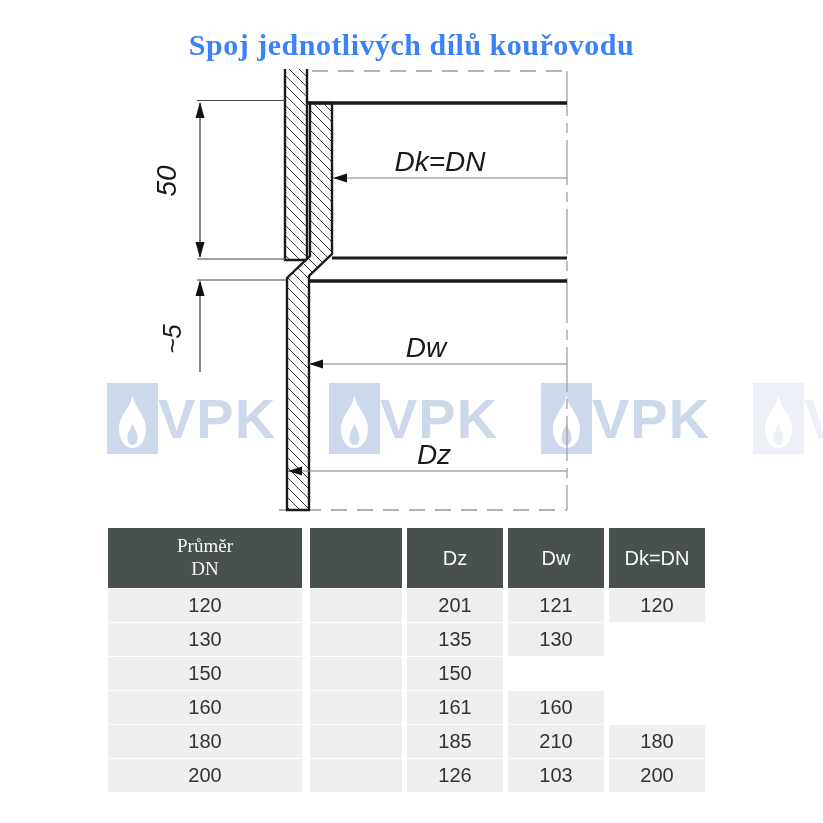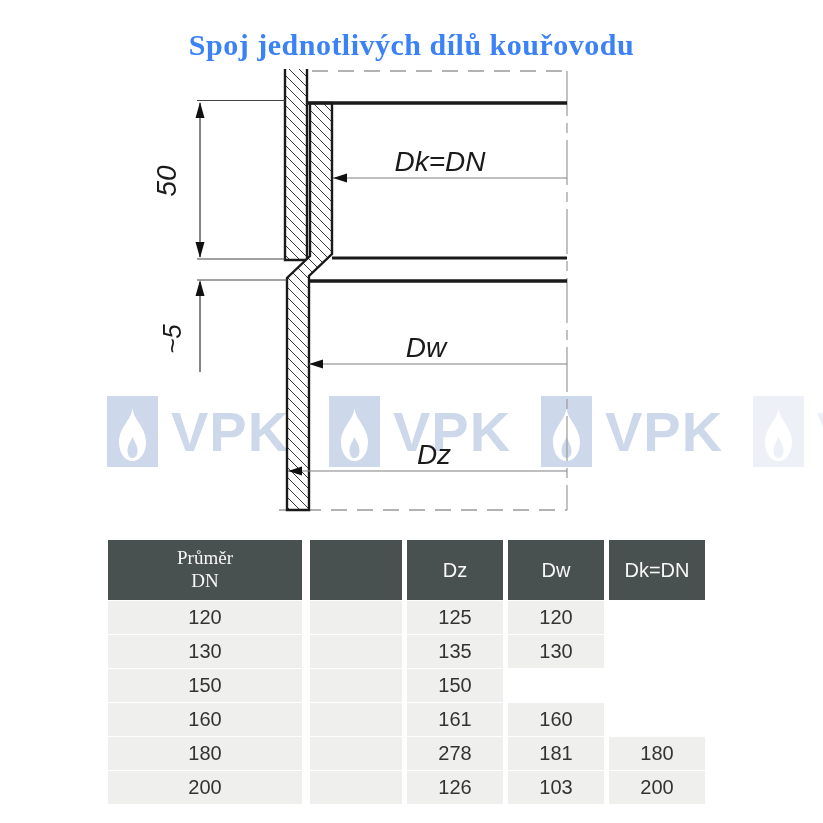--- a/index.html
+++ b/index.html
@@ -4,25 +4,25 @@
 <style>
   html,body{margin:0;padding:0;background:#fff;}
   .page{position:relative;width:823px;height:823px;background:#fff;overflow:hidden;
         font-family:"Liberation Sans",sans-serif;}
   .title{position:absolute;top:8px;left:0;width:823px;text-align:center;
          font-family:"Liberation Serif",serif;font-weight:bold;font-size:30px;
          color:#3b82f6;letter-spacing:.5px;}
   .diagram-svg{position:absolute;top:0;left:0;z-index:2;}
   
   .wm-band{position:absolute;top:379px;left:0;width:823px;height:71px;z-index:1;}
-  .wm-unit{position:absolute;top:17px;display:flex;align-items:center;gap:13px;height:71px;}
+  .wm-unit{position:absolute;top:4px;display:flex;align-items:center;height:71px;}
   .wm-text{font-weight:bold;font-size:56px;color:#cdd9ea;letter-spacing:1px;line-height:71px;}
   .wm-faint{opacity:.35;}
   
-  .tbl{position:absolute;top:540px;left:108px;width:597px;z-index:3;font-size:20px;}
+  .tbl{position:absolute;top:528px;left:108px;width:597px;z-index:3;font-size:20px;}
   .tr{display:flex;}
   .tr + .tr{margin-top:1px;}
   .cell{display:flex;align-items:center;justify-content:center;background:#efefed;
         color:#333;height:33px;}
   .c1{width:194px;margin-right:8px;}
   .c2{width:92px;margin-right:5px;}
   .c3{width:96px;margin-right:5px;}
   .c4{width:96px;margin-right:5px;}
   .c5{width:96px;}
   .thead .cell{background:#48514f;color:#f7f7f6;height:60px;}
@@ -120,21 +120,22 @@
       </div>
       <div class="cell c2"></div>
       <div class="cell c3">Dz</div>
       <div class="cell c4">Dw</div>
       <div class="cell c5">Dk=DN</div>
     </div>
 
     <div class="tr">
       <div class="cell c1">120</div>
       <div class="cell c2"></div>
-      <div class="cell c3">125</div>
+      <div class="cell c3">201</div>
+      <div class="cell c4">121</div>
       <div class="cell c5">120</div>
     </div>
     <div class="tr">
       <div class="cell c1">130</div>
       <div class="cell c2"></div>
       <div class="cell c3">135</div>
       <div class="cell c5">130</div>
     </div>
     <div class="tr">
       <div class="cell c1">150</div>
@@ -143,22 +144,22 @@
     </div>
     <div class="tr">
       <div class="cell c1">160</div>
       <div class="cell c2"></div>
       <div class="cell c4">161</div>
       <div class="cell c5">160</div>
     </div>
     <div class="tr">
       <div class="cell c1">180</div>
       <div class="cell c2"></div>
-      <div class="cell c3">278</div>
-      <div class="cell c4">181</div>
+      <div class="cell c3">185</div>
+      <div class="cell c4">210</div>
       <div class="cell c5">180</div>
     </div>
     <div class="tr">
       <div class="cell c1">200</div>
       <div class="cell c2"></div>
       <div class="cell c3">126</div>
       <div class="cell c4">103</div>
       <div class="cell c5">200</div>
     </div>
   </div>

